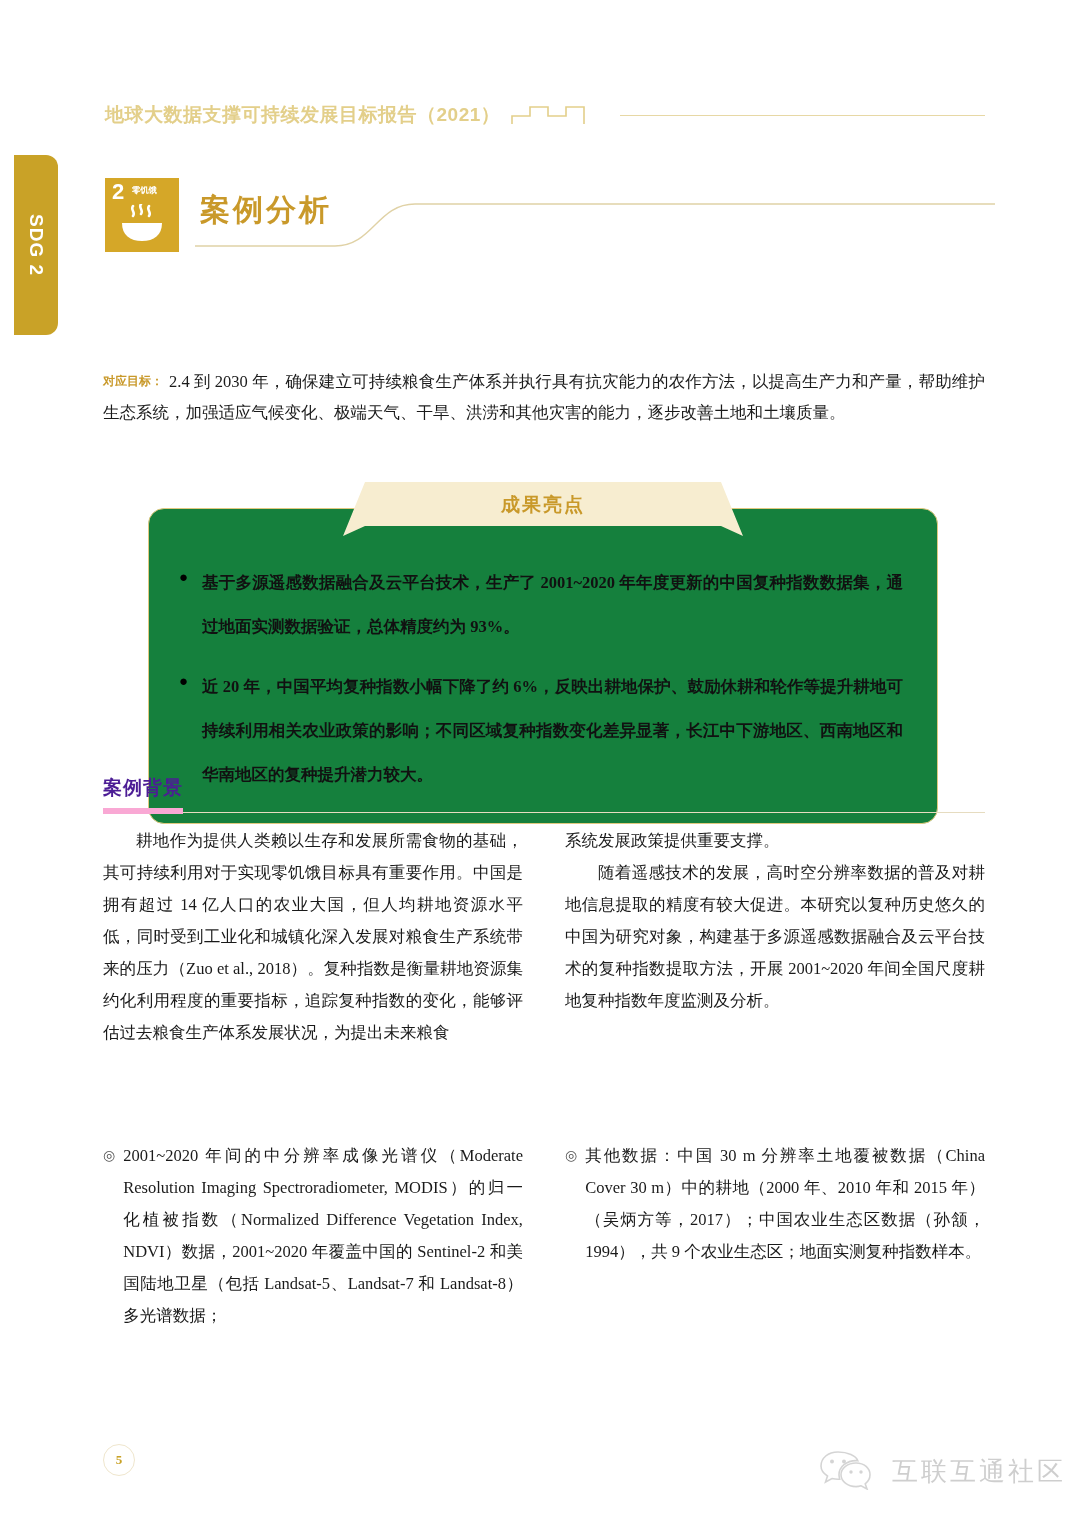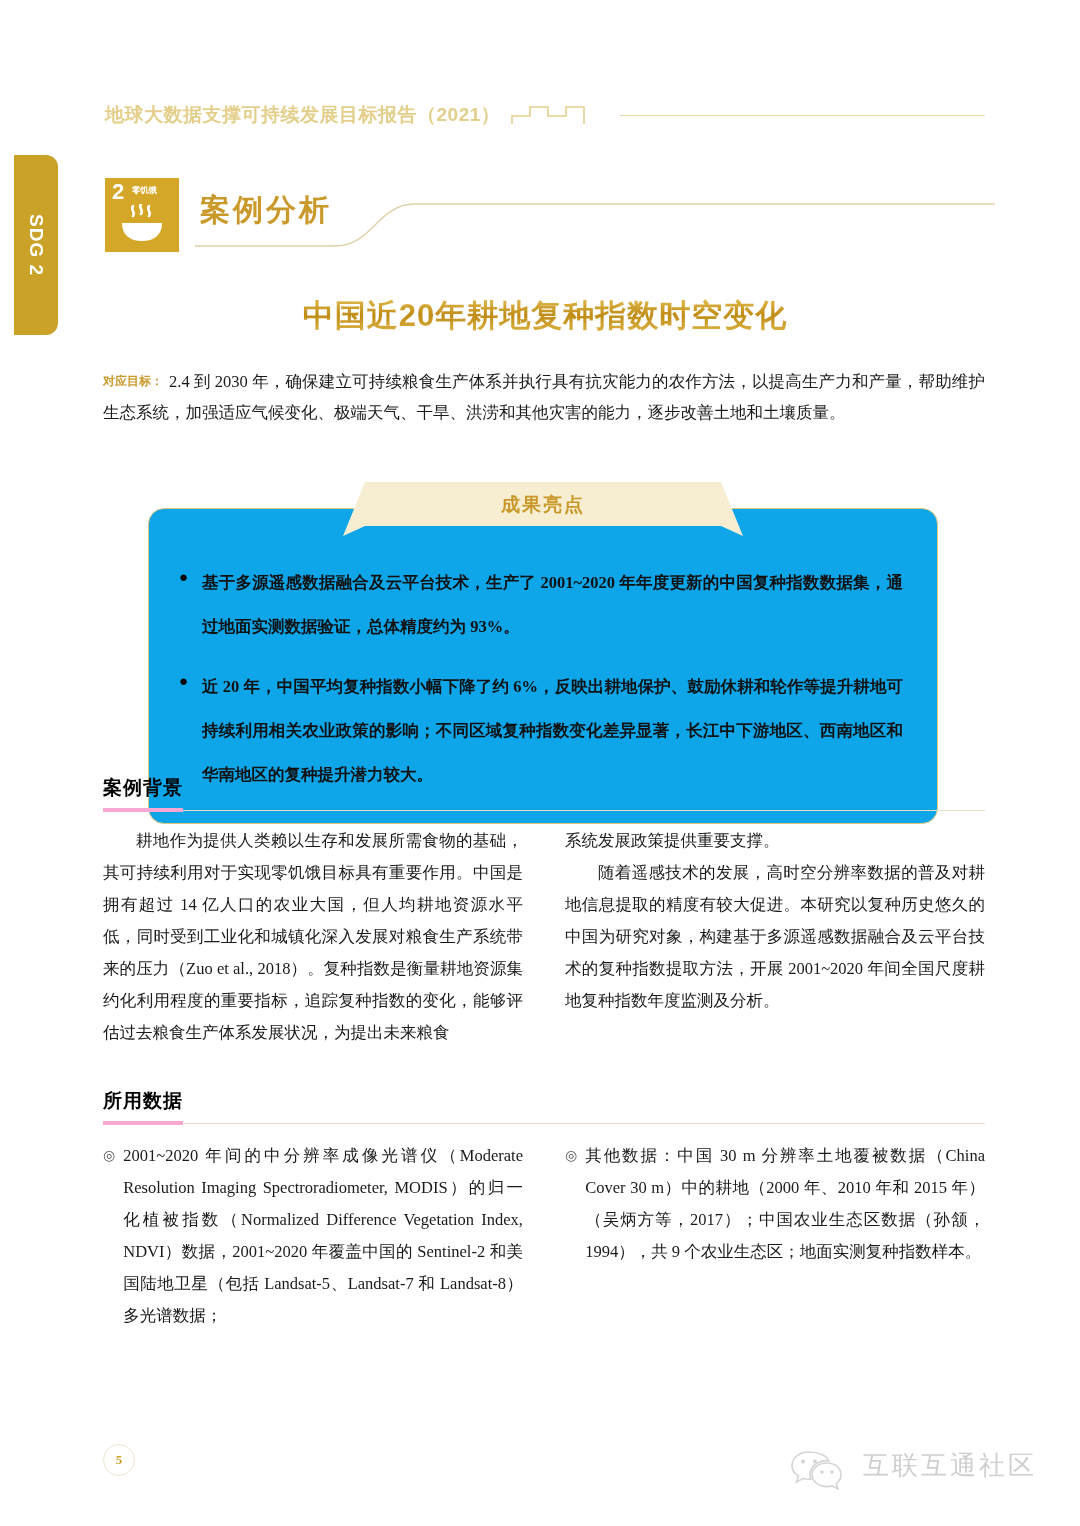--- a/index.html
+++ b/index.html
@@ -175,21 +175,21 @@
 
   
   .highlights {
     position: absolute;
     left: 148px;
     top: 508px;
     width: 790px;
     border: 1.6px solid #dfc97f;
     border-radius: 16px;
     padding: 52px 34px 26px 30px;
-    background: #0ea5e9;
+    background: #15803d;
   }
   .highlights-banner {
     position: absolute;
     left: 50%;
     top: -27px;
     transform: translateX(-50%);
     width: 400px;
     height: 54px;
     background: #f7edd0;
     clip-path: polygon(22px 0, 378px 0, 400px 54px, 378px 44px, 22px 44px, 0 54px);
@@ -229,28 +229,28 @@
     text-justify: inter-ideograph;
   }
 
   
   .sub-head {
     position: absolute;
     left: 103px;
     right: 95px;
   }
   .sub-head-text {
-    color: #000000;
+    color: #4c1d95;
     font-family: "Liberation Sans", sans-serif;
     font-size: 19px;
     font-weight: bold;
     letter-spacing: 1px;
     display: inline-block;
     padding-bottom: 7px;
-    border-bottom: 4px solid #f9a8d4;
+    border-bottom: 6px solid #f9a8d4;
   }
   .sub-head-rule {
     margin-top: -2px;
     height: 1px;
     background: #e6dcc0;
   }
 
   
   .cols {
     position: absolute;
@@ -302,24 +302,24 @@
     display: flex;
     align-items: center;
     justify-content: center;
     color: #c9a227;
     font-family: "Liberation Sans", sans-serif;
     font-size: 13px;
     font-weight: bold;
   }
   .watermark {
     position: absolute;
-    right: 43px;
+    right: 14px;
     top: 1448px;
     display: flex;
-    align-items: flex-start;
+    align-items: center;
     gap: 20px;
     opacity: 0.42;
   }
   .watermark-text {
     color: #8d8d8d;
     font-family: "Liberation Sans", sans-serif;
     font-size: 26px;
     letter-spacing: 3px;
   }
   .serif-num { font-family: "Liberation Serif", serif; }
@@ -355,21 +355,20 @@
       </span>
     </div>
     <div class="case-swoosh">
       <svg width="800" height="76" viewBox="0 0 800 76" preserveAspectRatio="none">
         <path d="M0 68 L140 68 C178 68 182 26 220 26 L800 26" fill="none" stroke="#e0d2a6" stroke-width="1.4"></path>
       </svg>
     </div>
     <div class="case-heading">案例分析</div>
   </div>
 
-  <div class="main-title">中国近20年耕地复种指数时空变化</div>
 
   <div class="objective">
     <span class="objective-label">对应目标：</span>
     <div class="objective-text">2.4 到 2030 年，确保建立可持续粮食生产体系并执行具有抗灾能力的农作方法，以提高生产力和产量，帮助维护生态系统，加强适应气候变化、极端天气、干旱、洪涝和其他灾害的能力，逐步改善土地和土壤质量。</div>
   </div>
 
   <div class="highlights">
     <div class="highlights-banner">
       <span class="highlights-banner-text">成果亮点</span>
     </div>
@@ -391,24 +390,20 @@
   <div class="cols" style="top:825px;">
     <div class="col">
       <p class="para">耕地作为提供人类赖以生存和发展所需食物的基础，其可持续利用对于实现零饥饿目标具有重要作用。中国是拥有超过 14 亿人口的农业大国，但人均耕地资源水平低，同时受到工业化和城镇化深入发展对粮食生产系统带来的压力（Zuo et al., 2018）。复种指数是衡量耕地资源集约化利用程度的重要指标，追踪复种指数的变化，能够评估过去粮食生产体系发展状况，为提出未来粮食</p>
     </div>
     <div class="col">
       <p class="para-cont">系统发展政策提供重要支撑。</p>
       <p class="para">随着遥感技术的发展，高时空分辨率数据的普及对耕地信息提取的精度有较大促进。本研究以复种历史悠久的中国为研究对象，构建基于多源遥感数据融合及云平台技术的复种指数提取方法，开展 2001~2020 年间全国尺度耕地复种指数年度监测及分析。</p>
     </div>
   </div>
 
-  <div class="sub-head" style="top:1088px;">
-    <span class="sub-head-text">所用数据</span>
-    <div class="sub-head-rule"></div>
-  </div>
 
   <div class="cols" style="top:1140px;">
     <div class="col">
       <div class="data-item">
         <span class="data-marker">◎</span>
         <span class="data-text">2001~2020 年间的中分辨率成像光谱仪（Moderate Resolution Imaging Spectroradiometer, MODIS）的归一化植被指数（Normalized Difference Vegetation Index, NDVI）数据，2001~2020 年覆盖中国的 Sentinel-2 和美国陆地卫星（包括 Landsat-5、Landsat-7 和 Landsat-8）多光谱数据；</span>
       </div>
     </div>
     <div class="col">
       <div class="data-item">

